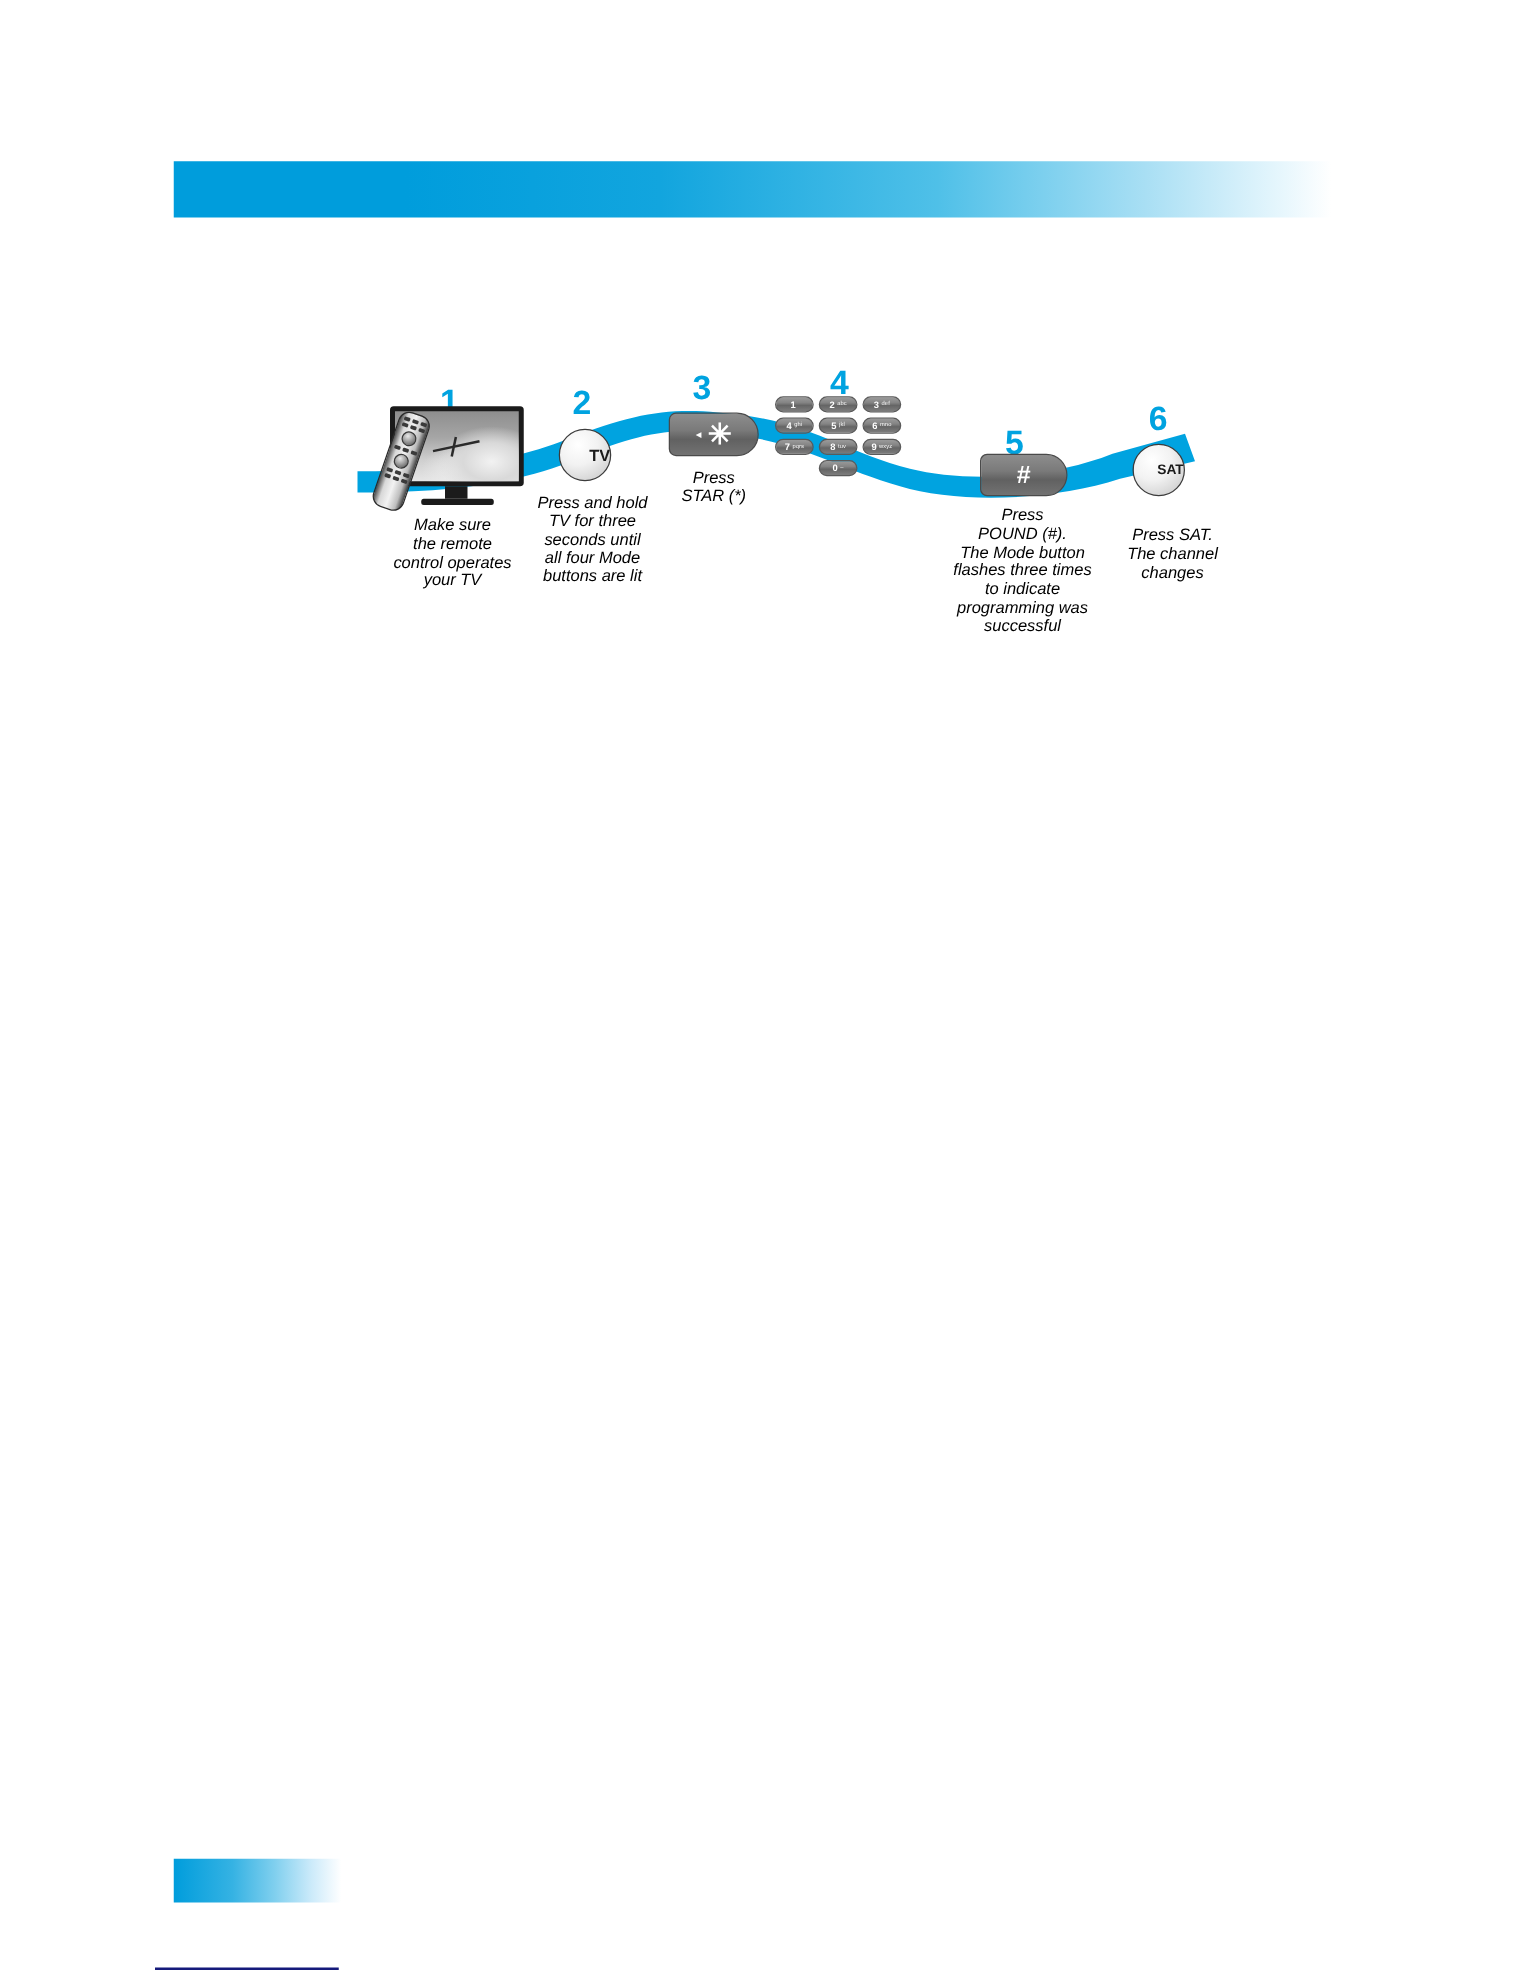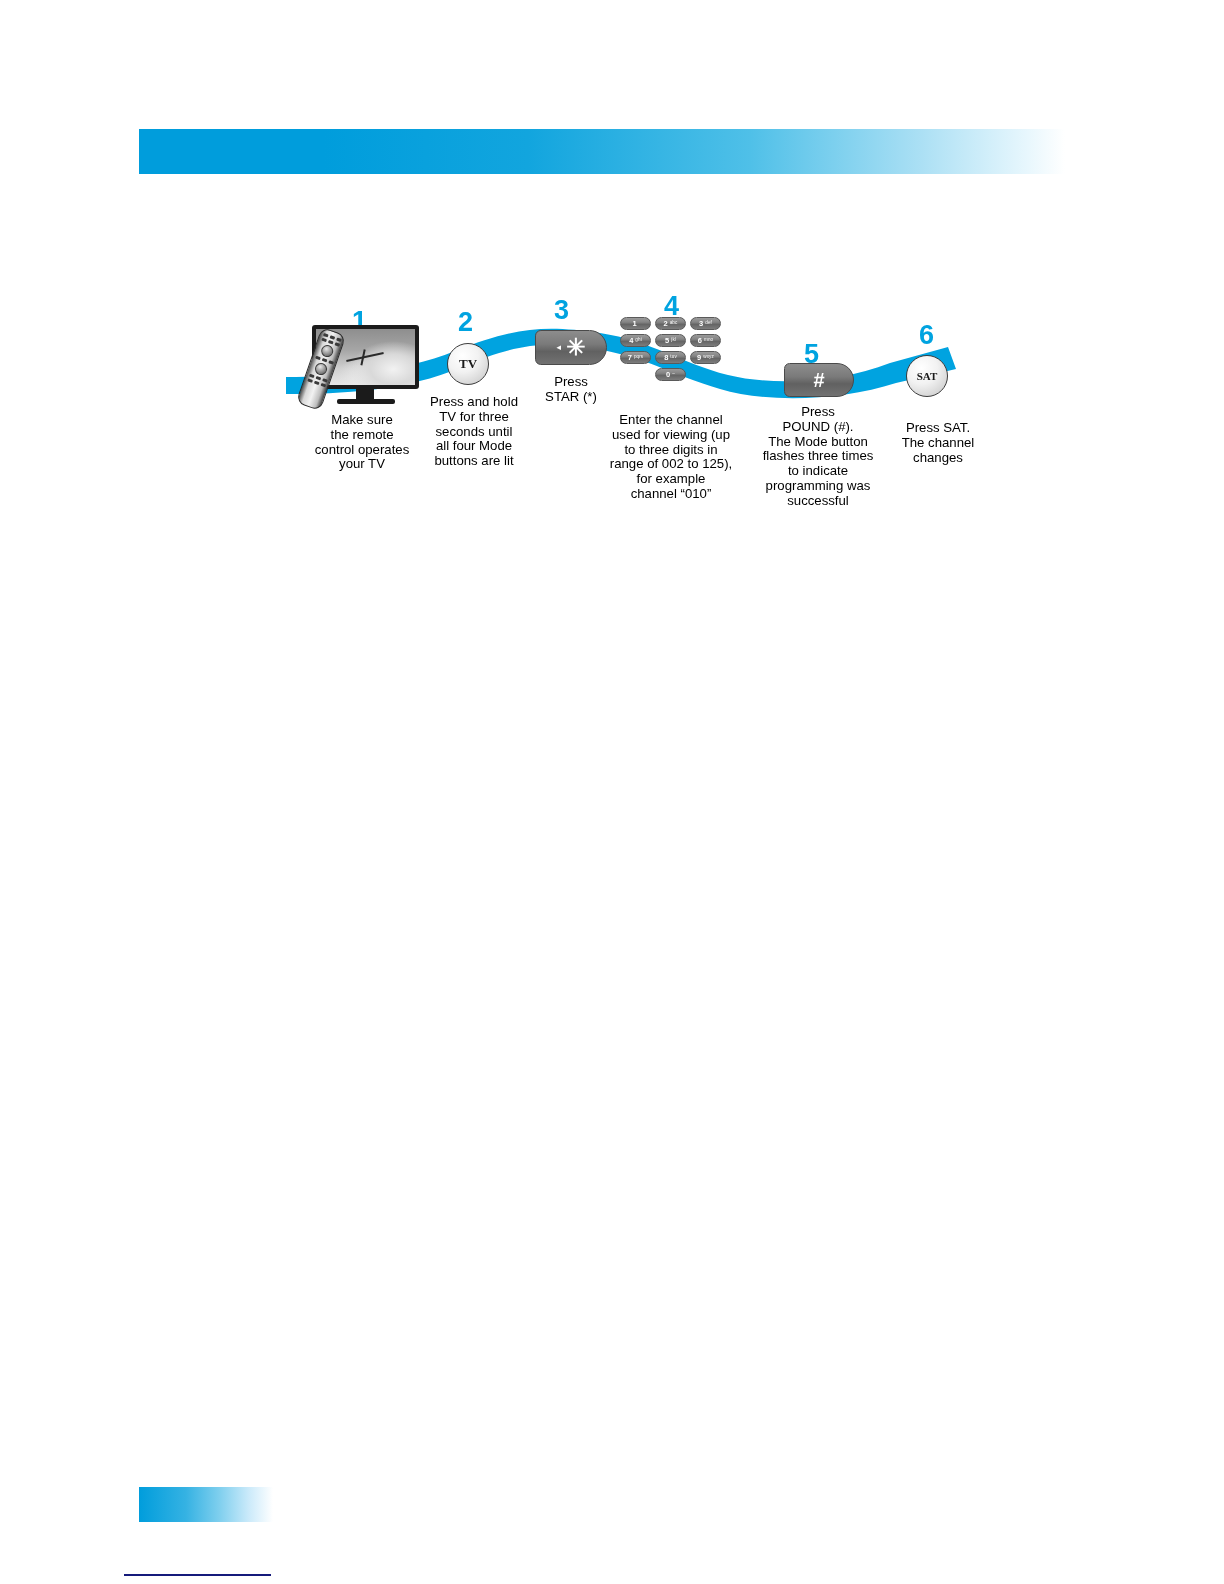--- a/index.html
+++ b/index.html
@@ -74,20 +74,21 @@
     font-weight: bold;
     font-family: "Liberation Sans", sans-serif;
     line-height: 1;
     letter-spacing: -0.5px;
   }
 
   
   .caption {
     position: absolute;
     font-family: "Liberation Sans", sans-serif;
+    font-style: italic;
     font-size: 13.2px;
     line-height: 14.8px;
     color: #000000;
     text-align: center;
   }
 
   
   #tv-graphic {
     position: absolute;
     left: 24px;
@@ -189,22 +190,22 @@
   }
 
   
   .round-btn {
     position: absolute;
     border-radius: 50%;
     background: radial-gradient(circle at 36% 30%, #ffffff 0%, #f2f2f2 42%, #d5d5d5 78%, #bfbfbf 100%);
     border: 1.6px solid #3c3c3c;
     display: flex;
     align-items: center;
-    justify-content: center;
-    font-family: Liberation Serif, serif;
+    justify-content: flex-end;
+    font-family: Liberation Sans, sans-serif;
     font-weight: bold;
     color: #1a1a1a;
     box-sizing: border-box;
   }
   #btn-tv {
     left: 167px;
     top: 58px;
     width: 42px;
     height: 42px;
     font-size: 13px;
@@ -433,26 +434,20 @@
       </div>
     </div>
     <div class="keypad-row zero-row">
       <div class="key">
         <span class="kd">0</span>
         <span class="kl">–</span>
       </div>
     </div>
   </div>
 
-  <div class="caption" style="left: 321px; top: 128px; width: 140px; white-space: pre-line;">Enter the channel
-used for viewing (up
-to three digits in
-range of 002 to 125),
-for example
-channel “010”</div>
 
   <div class="step-number" style="left:524px; top:56px;">5</div>
 
   <div class="pill-btn" id="btn-pound">
     <span>#</span>
   </div>
 
   <div class="caption" style="left: 470px; top: 120px; width: 136px; white-space: pre-line;">Press
 POUND (#).
 The Mode button

